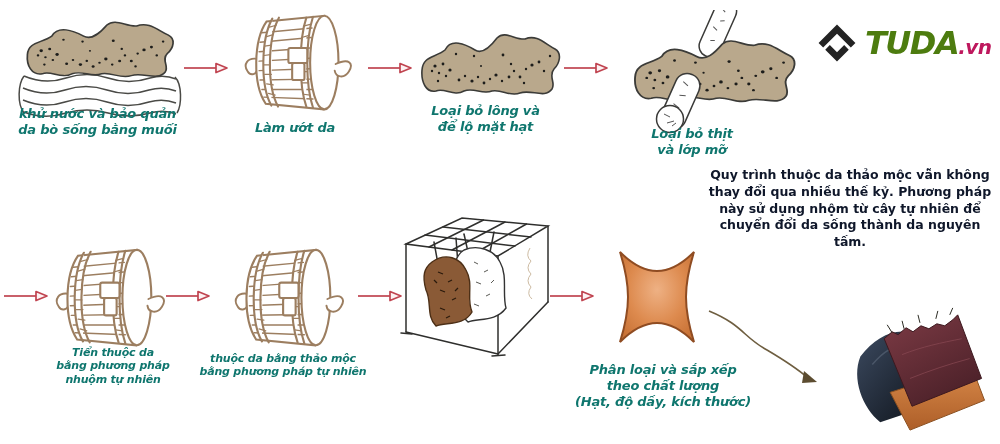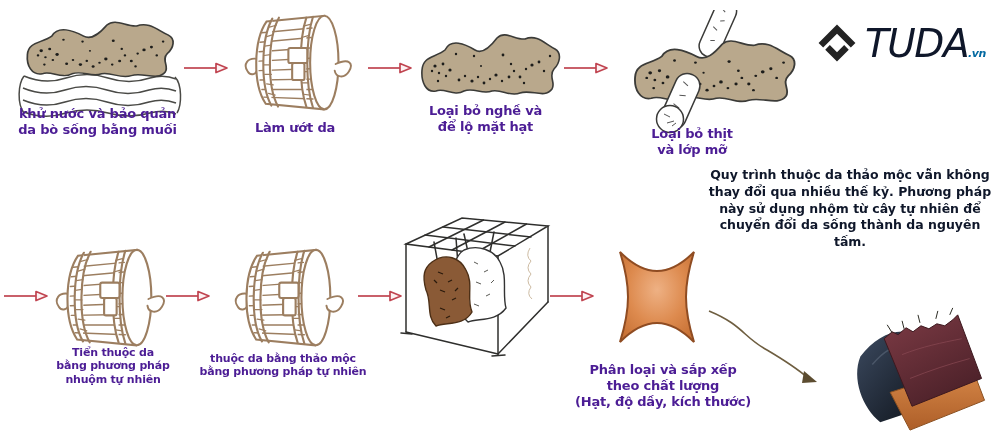--- a/index.html
+++ b/index.html
@@ -1,26 +1,26 @@
 <!DOCTYPE html>
 <html><head>
 <meta charset="utf-8">
 <style>
   html,body{margin:0;padding:0;background:#fff;}
   #stage{position:relative;width:1000px;height:444px;background:#ffffff;overflow:hidden;
          font-family:"DejaVu Sans","Liberation Sans",sans-serif;}
   .abs{position:absolute;}
   .label{position:absolute;font-weight:bold;font-size:13px;line-height:1.22;text-align:center;
-         color:#4c1d95;letter-spacing:-0.2px;}
+         color:#0f766e;letter-spacing:-0.2px;font-style:italic;}
   .label span{display:block;}
   .label.big{font-size:11px;}
   .note{position:absolute;font-weight:bold;font-size:12.5px;line-height:1.34;text-align:center;color:#0f172a;}
   .logo{position:absolute;left:816px;top:22px;display:flex;align-items:center;gap:7px;}
-  .logo-text{font-style:italic;font-weight:normal;color:#0f172a;font-size:39px;letter-spacing:-1.5px;line-height:1;}
-  .logo-suffix{font-style:italic;font-weight:bold;color:#0369a1;font-size:11px;letter-spacing:-0.5px;}
+  .logo-text{font-style:italic;font-weight:bold;color:#4d7c0f;font-size:32px;letter-spacing:-1.5px;line-height:1;}
+  .logo-suffix{font-style:italic;font-weight:bold;color:#be185d;font-size:20px;letter-spacing:-0.5px;}
   svg{display:block;}
 </style>
 </head>
 <body>
 
 <div id="stage">
 
   <svg width="0" height="0" style="position:absolute">
     <defs>
       <radialGradient id="gOr" cx="50%" cy="42%" r="70%">
@@ -154,21 +154,21 @@
   </div>
 
   <svg class="abs" style="left:366px;top:60px" width="48" height="16" viewBox="0 0 48 16">
       <use href="#arrowG"></use>
     </svg>
 
   <svg class="abs" style="left:415px;top:26px" width="150" height="80" viewBox="0 0 150 80">
       <use href="#hideG"></use>
     </svg>
   <div class="label" style="left:398px;top:103px;width:175px">
-    <span>Loại bỏ nghề và</span>
+    <span>Loại bỏ lông và</span>
     <span>để lộ mặt hạt</span>
   </div>
 
   <svg class="abs" style="left:562px;top:60px" width="48" height="16" viewBox="0 0 48 16">
       <use href="#arrowG"></use>
     </svg>
 
   <svg class="abs" style="left:623px;top:10px" width="180" height="124" viewBox="0 0 180 124">
     <g transform="rotate(24 92 25)">
       <rect x="81" y="-12" width="22" height="60" rx="11" fill="#fff" stroke="#3a3a38" stroke-width="1.5"></rect>

